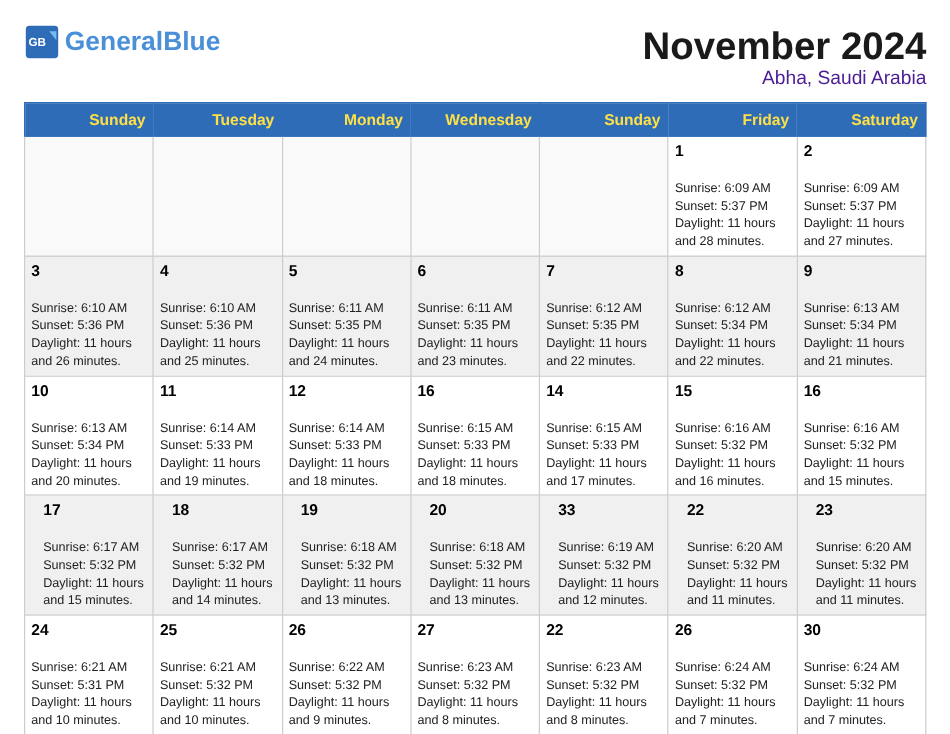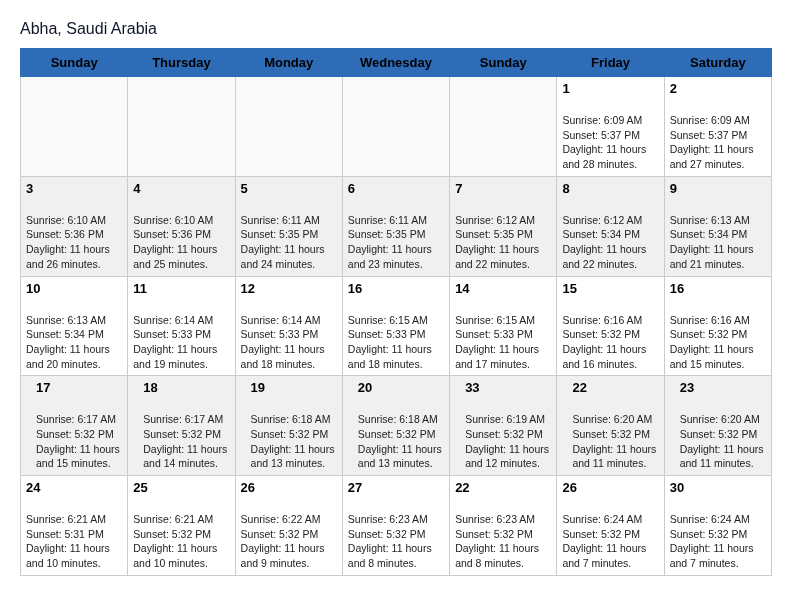--- a/index.html
+++ b/index.html
@@ -37,31 +37,31 @@
     .title-area {
       text-align: right;
     }
     .month-title {
       font-size: 32px;
       font-weight: bold;
       color: #1a1a1a;
     }
     .location-title {
       font-size: 16px;
-      color: #0f172a;
+      color: #4c1d95;
     }
     .calendar-table {
       width: 100%;
       border-collapse: collapse;
       font-size: 11px;
     }
     .calendar-table th {
       background-color: #2e6cb8;
-      color: #000000;
-      text-align: center;
+      color: #fde047;
+      text-align: right;
       padding: 6px 6px;
       font-size: 13px;
       font-weight: bold;
       border: 1px solid #2e6cb8;
     }
     .calendar-table td {
       border: 1px solid #ccc;
       vertical-align: top;
       padding: 4px 5px;
       min-height: 80px;
@@ -92,30 +92,43 @@
     .row-1 td { background-color: #fff; }
     .row-2 td { background-color: #f0f0f0; }
     .row-3 td { background-color: #fff; }
     .row-4 td { background-color: #f0f0f0; padding-left: 15px; }
     .row-5 td { background-color: #fff; }
   </style>
 </head>
 <body>
 
 <div class="header-area">
+  <div class="logo">
+    <svg class="logo-icon" viewBox="0 0 40 40">
+      <rect x="2" y="2" width="36" height="36" rx="4" fill="#2e6cb8"></rect>
+      <text x="5" y="24" font-size="13" fill="white" font-weight="bold" font-family="Arial">GB</text>
+      <polygon points="28,8 36,8 36,18" fill="#7ab8f0"></polygon>
+    </svg>
+    <div>
+      <div class="logo-text">
+        <span>General</span><span style="color:#4a90d9">Blue</span>
+      </div>
+    </div>
+  </div>
   <div class="title-area">
+    <div class="month-title">November 2024</div>
     <div class="location-title">Abha, Saudi Arabia</div>
   </div>
 </div>
 
 <table class="calendar-table">
   <thead>
     <tr>
     <th>Sunday</th>
-        <th>Thursday</th>
+        <th>Tuesday</th>
         <th>Monday</th>
         <th>Wednesday</th>
         <th>Sunday</th>
         <th>Friday</th>
         <th>Saturday</th>
       </tr>
   </thead>
   <tbody id="calendar-body">
   <tr class="row-1">
         <td class="empty-cell">&nbsp;</td>

